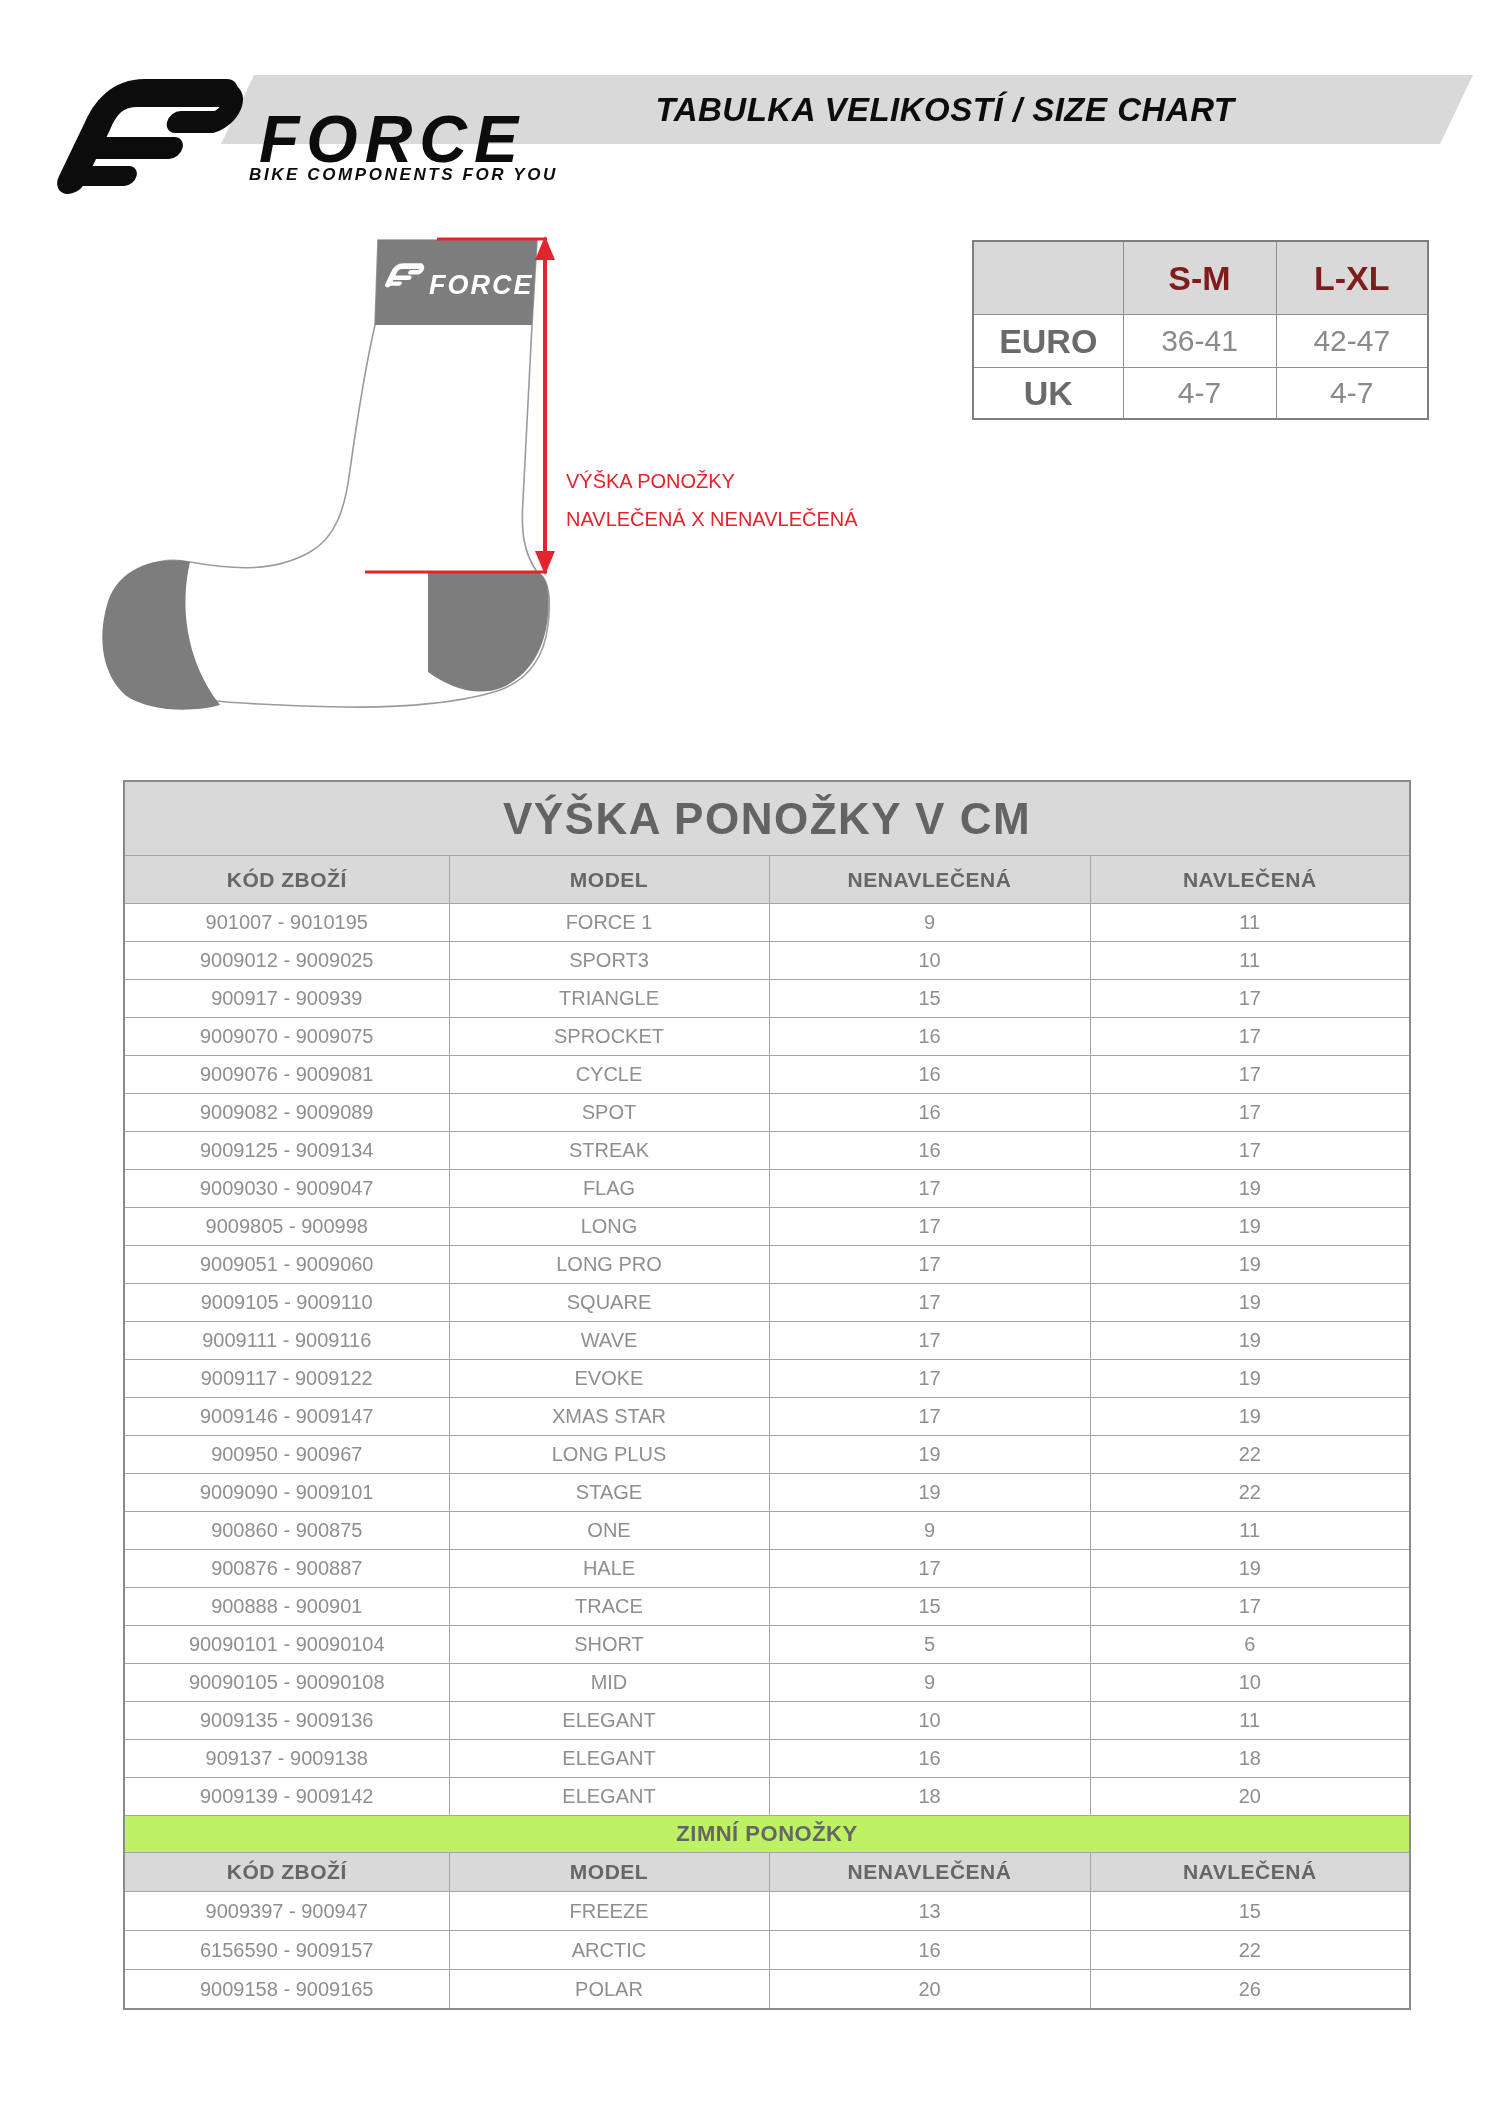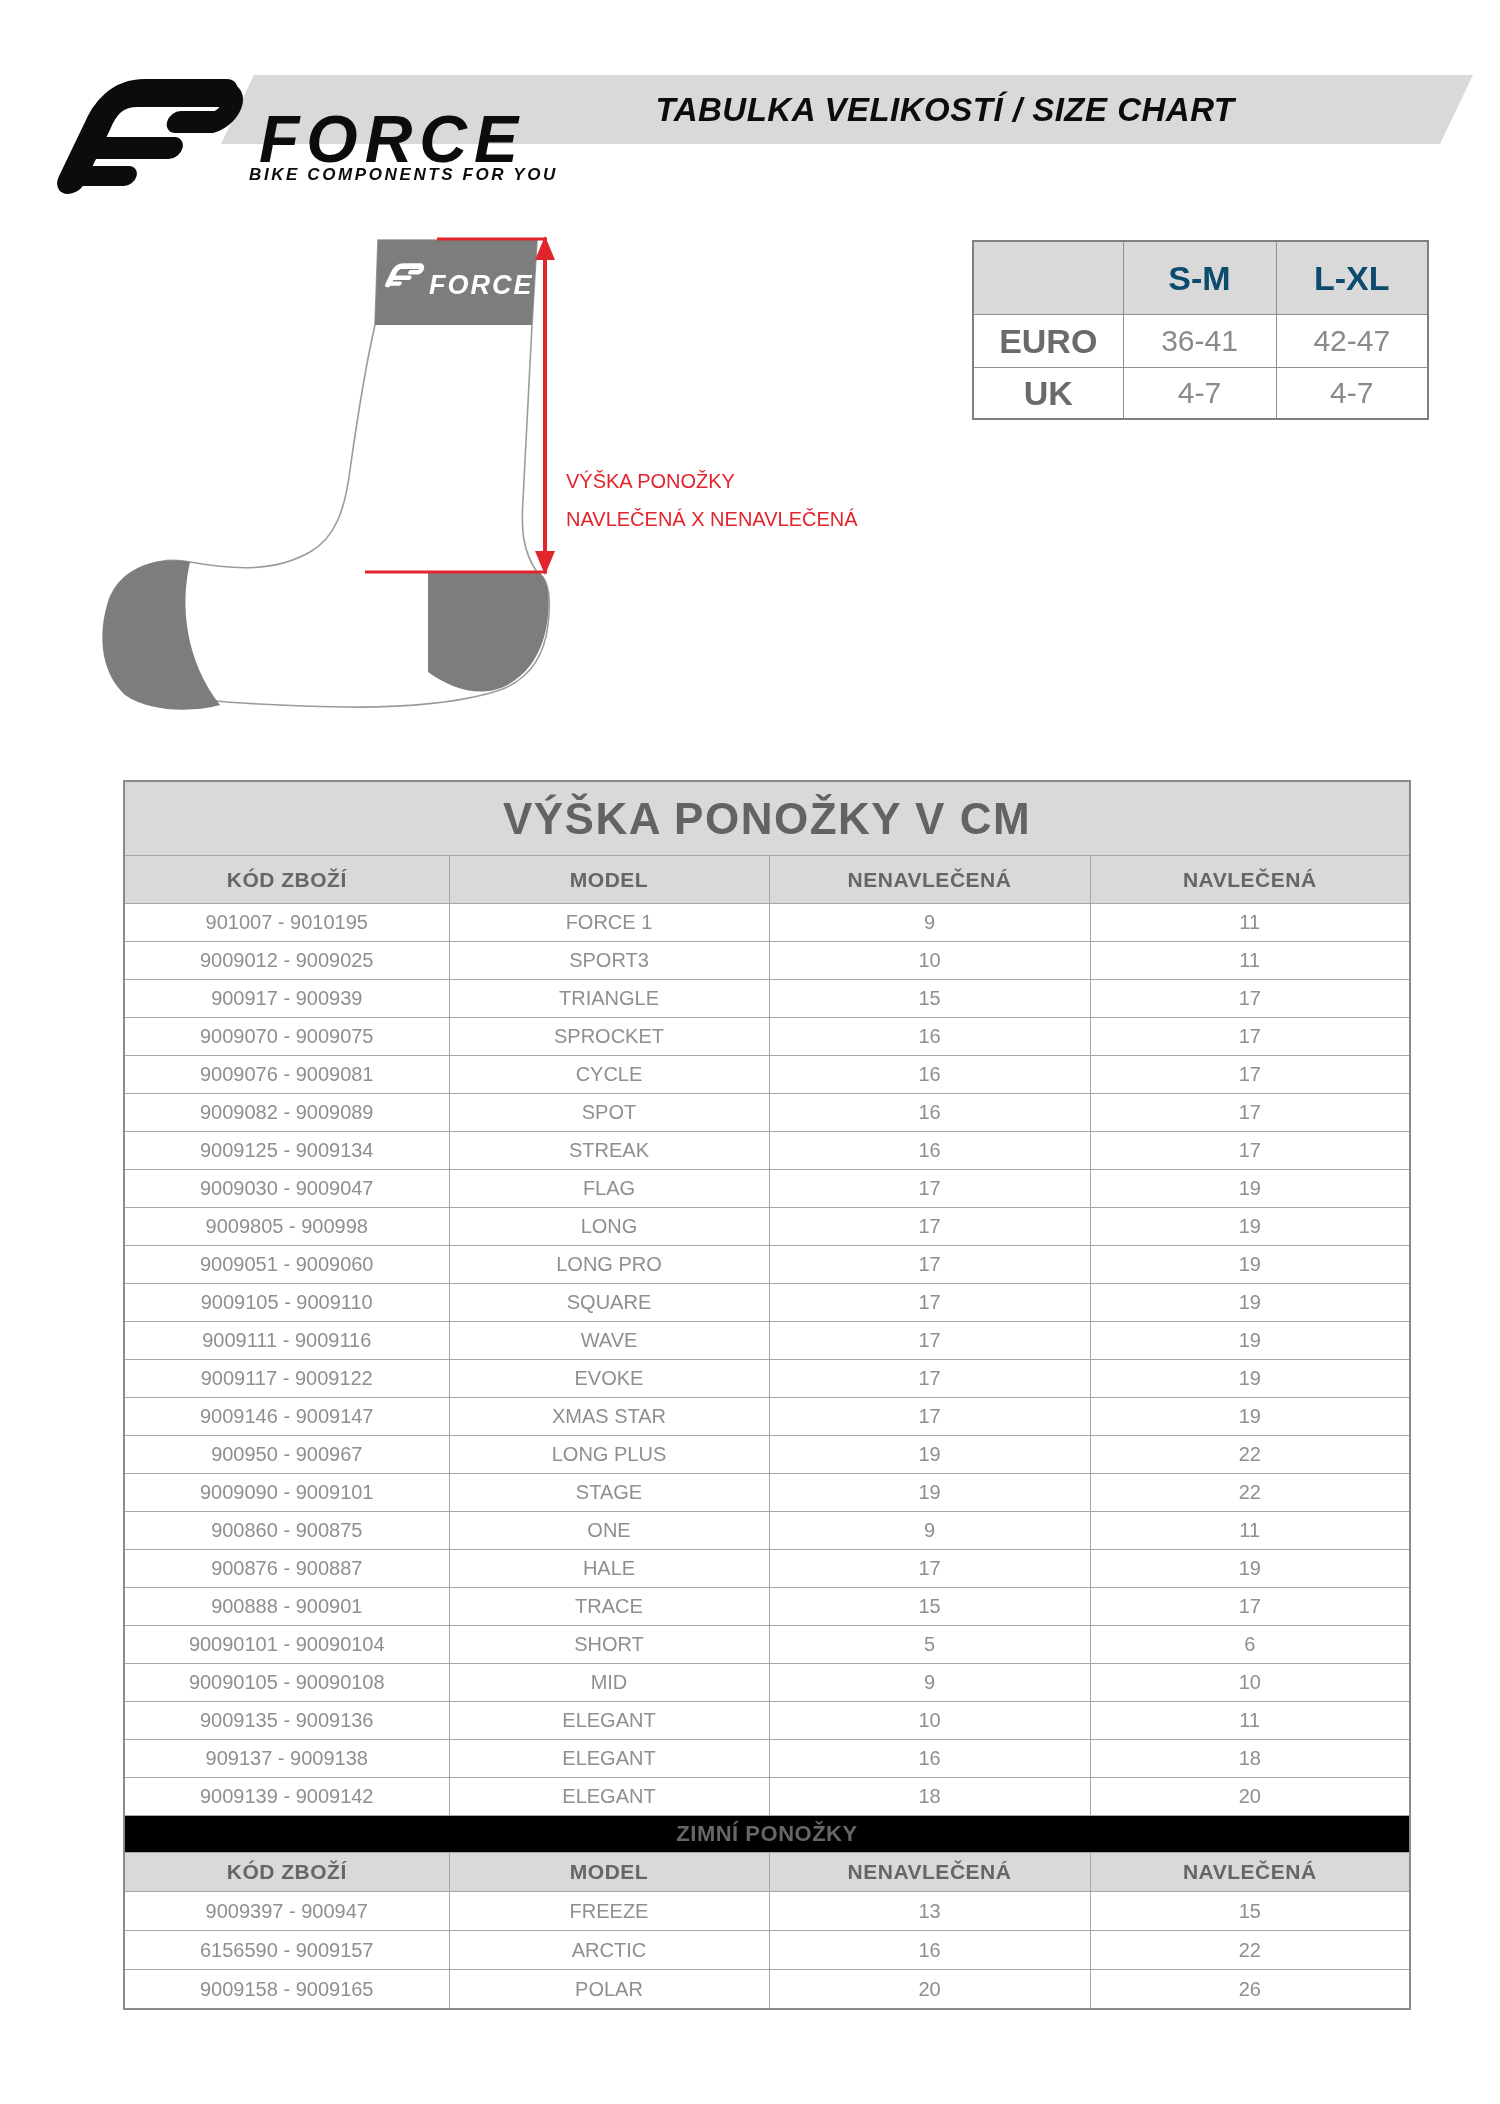--- a/index.html
+++ b/index.html
@@ -20,21 +20,21 @@
     white-space:nowrap;
   }
   
   #size-table{
     position:absolute;left:972px;top:240px;border-collapse:collapse;table-layout:fixed;
     border:2px solid #7f7f7f;
   }
   #size-table td,#size-table th{
     border:1px solid #8f8f8f;text-align:center;vertical-align:middle;padding:0;
   }
-  #size-table .hdr{background:#d9d9d9;color:#0c4a6e;font-weight:bold;font-size:34px;height:72px;}
+  #size-table .hdr{background:#d9d9d9;color:#7f1d1d;font-weight:bold;font-size:34px;height:72px;}
   #size-table .lbl{color:#6a6a6a;font-weight:bold;font-size:34px;}
   #size-table .val{color:#8a8a8a;font-weight:normal;font-size:30px;}
   #size-table tr.r1 td{height:52px;}
   #size-table tr.r2 td{height:50px;}
   
   #sock-svg{position:absolute;left:85px;top:230px;width:480px;height:490px;}
   #sock-note{
     position:absolute;left:566px;top:462px;color:#e2242c;font-size:20px;line-height:38px;
     font-weight:normal;letter-spacing:0px;white-space:nowrap;
   }
@@ -49,21 +49,21 @@
   }
   #main-table .table-title{
     background:#d9d9d9;color:#636363;font-weight:bold;font-size:44px;letter-spacing:1.5px;height:73px;
   }
   #main-table th.colhdr{
     background:#d9d9d9;color:#666666;font-weight:bold;font-size:21px;letter-spacing:0.5px;height:47px;
   }
   #main-table td.cell{color:#8f8f8f;font-size:20px;height:37px;background:#ffffff;}
   #main-table td.wcell{height:38px;}
   #main-table td.section-title{
-    background:#000000;color:#666666;font-weight:bold;font-size:22px;letter-spacing:0.5px;height:36px;
+    background:#bef264;color:#666666;font-weight:bold;font-size:22px;letter-spacing:0.5px;height:36px;
   }
   #main-table th.colhdr2{
     background:#d9d9d9;color:#666666;font-weight:bold;font-size:21px;letter-spacing:0.5px;height:38px;
   }
 </style>
 </head>
 <body>
 
 <div id="page">
 

